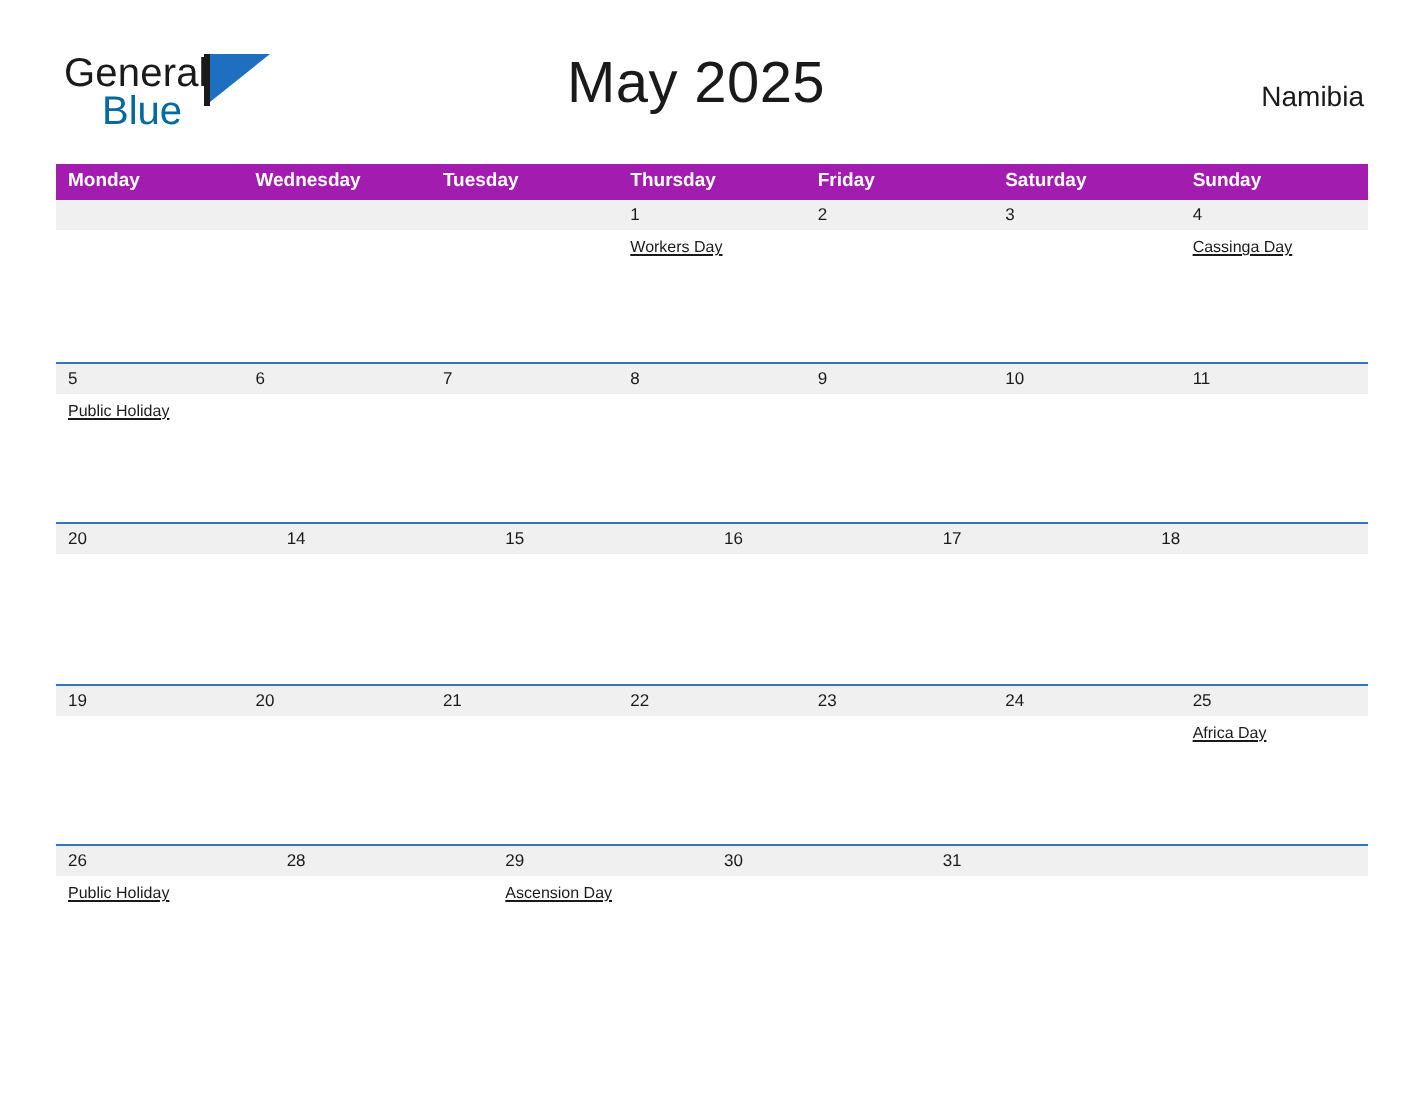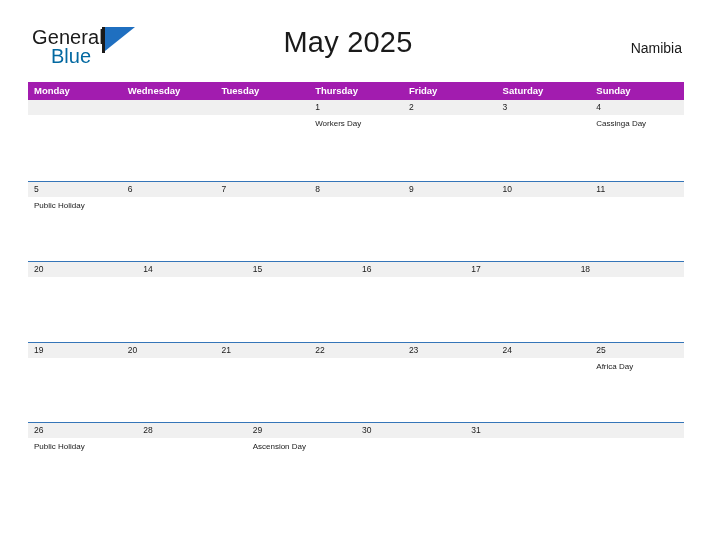--- a/index.html
+++ b/index.html
@@ -145,20 +145,21 @@
     color: transparent;
   }
   .events {
     padding: 3px 5px 0 6px;
   }
   .event {
     font-size: 8px;
     line-height: 11px;
     color: #1a1a1a;
     margin-bottom: 1px;
+    text-decoration: underline;
   }
 </style>
 </head>
 <body>
 
 <div class="page">
 
   <div class="header">
 
     <div class="logo">

